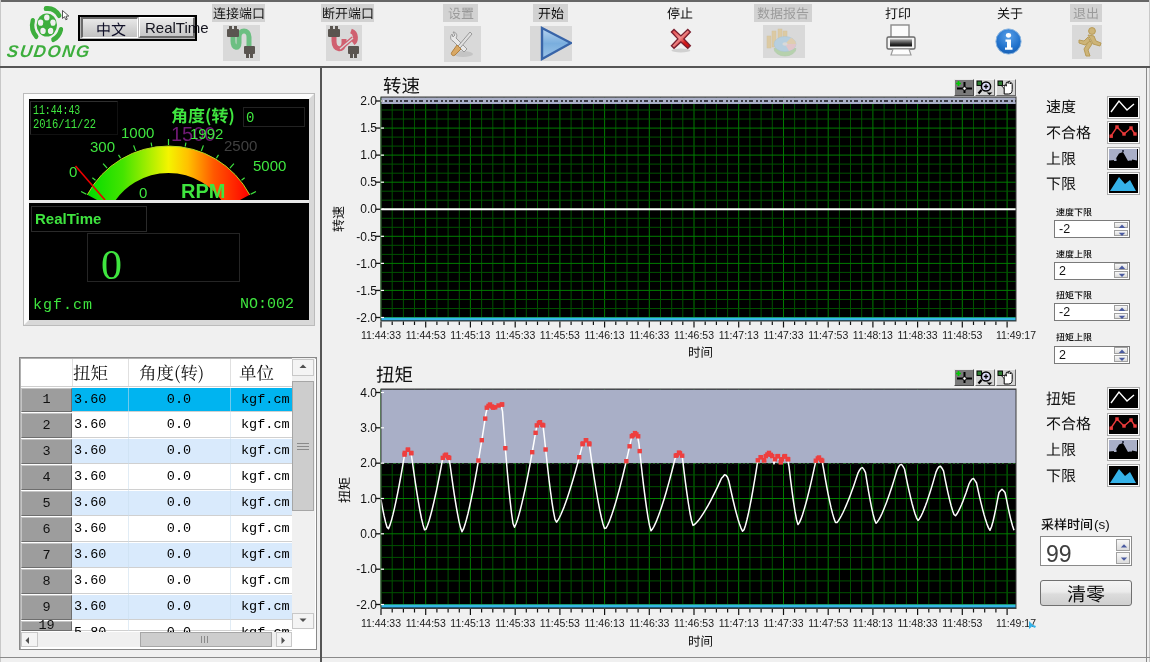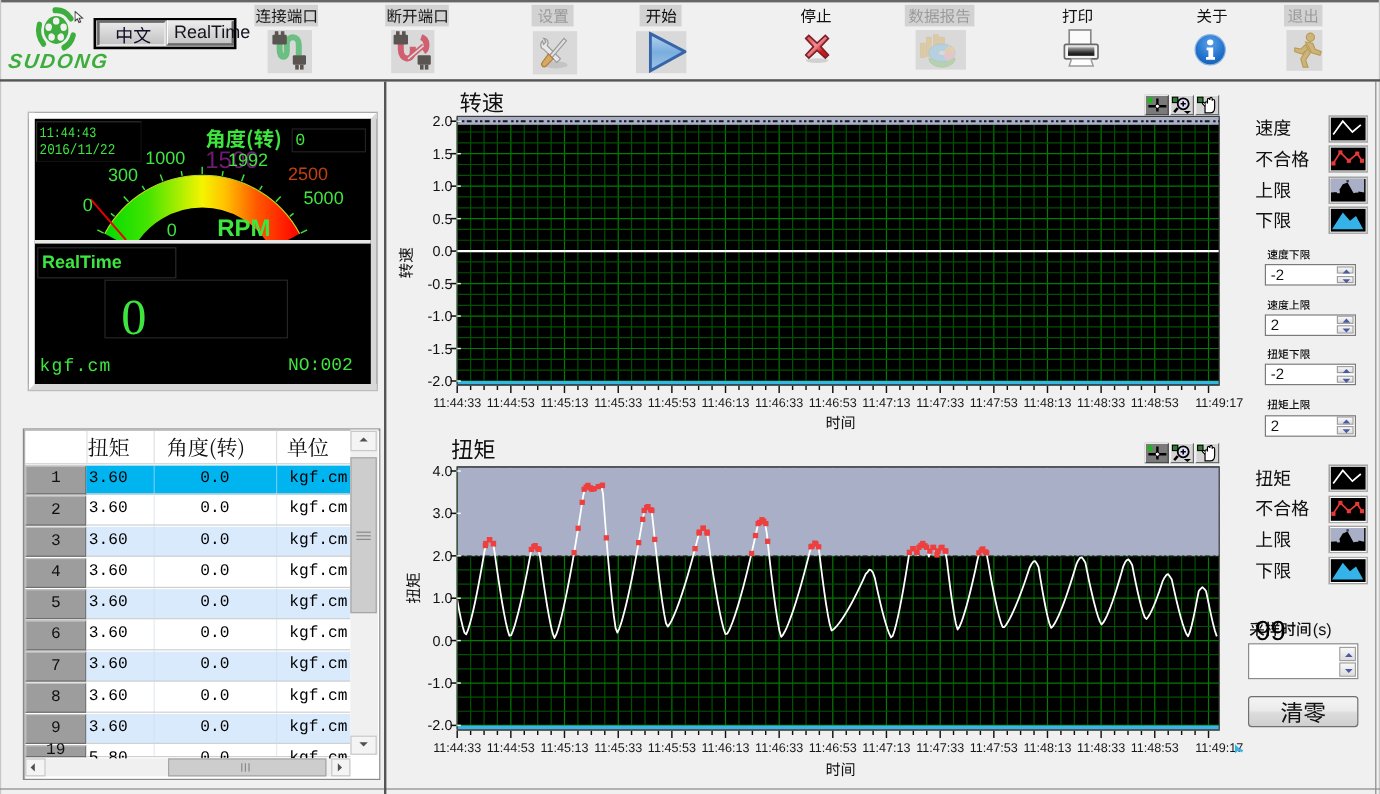--- a/index.html
+++ b/index.html
@@ -254,21 +254,21 @@
       <line x1="212.5" y1="79.3" x2="215.6" y2="76.8" stroke="#3fe53f" stroke-width="1.2"></line>
       <line x1="221.6" y1="93.3" x2="226.9" y2="90.5" stroke="#3fe53f" stroke-width="1.2"></line>
       <line x1="46.5" y1="65" x2="76" y2="99" stroke="#e80000" stroke-width="1.6"></line>
     </svg>
   </div>
 <div style="position:absolute;left:69px;top:163px;font-size:15px;color:#3fe53f">0</div>
 <div style="position:absolute;left:90px;top:138px;font-size:15px;color:#3fe53f">300</div>
 <div style="position:absolute;left:121px;top:124px;font-size:15px;color:#3fe53f">1000</div>
 <div style="position:absolute;left:171px;top:123px;font-size:20px;color:#701a75">1500</div>
 <div style="position:absolute;left:190px;top:125px;font-size:15px;color:#3fe53f">1992</div>
-<div style="position:absolute;left:240px;top:137px;font-size:15px;color:#c2410c">2500</div>
+<div style="position:absolute;left:224px;top:137px;font-size:15px;color:#404040">2500</div>
 <div style="position:absolute;left:253px;top:157px;font-size:15px;color:#3fe53f">5000</div>
 <div style="position:absolute;left:139px;top:184px;font-size:15px;color:#3fe53f">0</div>
 <div style="position:absolute;left:181px;top:180px;font:bold 20px Liberation Sans,sans-serif;color:#3fe53f">RPM</div>
 <div style="position:absolute;left:31px;top:206px;width:116px;height:26px;border:1px solid #2a2a2a"></div>
 <div style="position:absolute;left:35px;top:210px;font:bold 15px Liberation Sans,sans-serif;color:#3fe53f">RealTime</div>
 <div style="position:absolute;left:87px;top:233px;width:153px;height:49px;border:1px solid #252525"></div>
 <div style="position:absolute;left:101px;top:241px;font:42px Liberation Serif,serif;color:#3fe53f">0</div>
 <div style="position:absolute;left:33px;top:297px;font:15px Liberation Mono,monospace;color:#3fe53f;letter-spacing:1px">kgf.cm</div>
 <div style="position:absolute;left:240px;top:296px;font:15px Liberation Mono,monospace;color:#3fe53f">NO:002</div>
 <div style="position:absolute;left:19px;top:357px;width:298px;height:293px;background:#fff;border:1px solid #898989;box-shadow:inset 1px 1px 0 #b0b0b0"></div>
@@ -1032,21 +1032,21 @@
       <path d="M3.8 1.7 L7.0 5.1 L10.2 1.7 Z" fill="#4a5aa0"></path>
     </svg>
   </div>
 <div style="position:absolute;left:1041px;top:517px;">
     <svg width="52" height="17" viewBox="0 0 52 17" style="display:block;overflow:visible">
       <path d="M10.3 -9.0C9.8 -8.0 9.0 -6.6 8.4 -5.8L9.4 -5.3C10.1 -6.1 10.9 -7.4 11.5 -8.5ZM1.8 -8.0C2.3 -7.2 2.8 -6.2 3.0 -5.6L4.1 -6.0C3.9 -6.7 3.4 -7.7 2.8 -8.4ZM5.2 -8.5C5.6 -7.7 6.0 -6.7 6.0 -6.1L7.2 -6.5C7.1 -7.1 6.8 -8.1 6.4 -8.8ZM10.7 -10.9C8.4 -10.4 4.4 -10.1 1.1 -10.0C1.2 -9.7 1.4 -9.2 1.4 -8.9C4.8 -8.9 8.8 -9.3 11.7 -9.8ZM0.7 -4.9V-3.7H4.9C3.8 -2.3 2.0 -1.1 0.4 -0.4C0.7 -0.2 1.1 0.3 1.3 0.7C2.9 -0.1 4.6 -1.4 5.8 -3.0V1.1H7.1V-3.0C8.4 -1.5 10.1 -0.2 11.7 0.6C11.9 0.3 12.3 -0.2 12.6 -0.5C11.0 -1.1 9.2 -2.4 8.0 -3.7H12.3V-4.9H7.1V-6.1H5.8V-4.9Z M23.5 -11.0C23.3 -10.3 22.8 -9.3 22.4 -8.5H19.9L20.9 -8.9C20.7 -9.5 20.2 -10.3 19.8 -10.9L18.7 -10.5C19.1 -9.9 19.5 -9.1 19.7 -8.5H18.2V-7.4H21.0V-5.8H18.6V-4.7H21.0V-3.1H17.8V-2.0H21.0V1.1H22.3V-2.0H25.4V-3.1H22.3V-4.7H24.8V-5.8H22.3V-7.4H25.2V-8.5H23.7C24.1 -9.2 24.5 -9.9 24.8 -10.6ZM15.2 -11.0V-8.5H13.7V-7.4H15.2V-7.2C14.8 -5.6 14.1 -3.7 13.4 -2.6C13.6 -2.3 13.8 -1.8 14.0 -1.4C14.4 -2.1 14.9 -3.1 15.2 -4.3V1.1H16.4V-5.3C16.7 -4.7 17.1 -4.0 17.2 -3.6L18.0 -4.5C17.8 -4.9 16.8 -6.4 16.4 -6.9V-7.4H17.7V-8.5H16.4V-11.0Z M32.1 -5.7C32.7 -4.8 33.6 -3.4 34.0 -2.6L35.1 -3.3C34.7 -4.0 33.8 -5.3 33.1 -6.3ZM30.1 -5.1V-2.4H28.1V-5.1ZM30.1 -6.2H28.1V-8.8H30.1ZM27.0 -9.9V-0.3H28.1V-1.3H31.2V-9.9ZM35.8 -10.9V-8.5H31.8V-7.2H35.8V-0.7C35.8 -0.4 35.7 -0.3 35.5 -0.3C35.2 -0.3 34.2 -0.3 33.2 -0.3C33.4 0.0 33.6 0.6 33.7 0.9C35.0 0.9 35.9 0.9 36.4 0.7C36.9 0.5 37.1 0.2 37.1 -0.6V-7.2H38.6V-8.5H37.1V-10.9Z M40.1 -8.0V1.1H41.3V-8.0ZM40.3 -10.3C40.9 -9.7 41.5 -8.8 41.8 -8.3L42.8 -8.9C42.5 -9.5 41.8 -10.3 41.2 -10.8ZM44.1 -3.8H46.9V-2.2H44.1ZM44.1 -6.3H46.9V-4.8H44.1ZM43.0 -7.3V-1.2H48.1V-7.3ZM43.5 -10.3V-9.1H49.7V-0.3C49.7 -0.1 49.7 -0.1 49.5 -0.1C49.4 -0.1 48.9 -0.1 48.4 -0.1C48.5 0.2 48.7 0.7 48.7 1.0C49.5 1.0 50.1 1.0 50.5 0.8C50.9 0.6 51.0 0.3 51.0 -0.3V-10.3Z" transform="translate(0,12.2)" fill="#111"></path>
     </svg>
   </div>
 <div style="position:absolute;left:1094.0px;top:517px;font:13.5px Liberation Sans,sans-serif;color:#111">(s)</div>
 <div style="position:absolute;left:1040px;top:536px;width:92px;height:30px;background:#fff;border:1px solid #8a8a8a"></div>
-<div style="position:absolute;left:1046px;top:512px;font-size:23px;color:#000000">99</div>
+<div style="position:absolute;left:1046px;top:541px;font-size:23px;color:#404040">99</div>
 <div style="position:absolute;left:1116px;top:538.5px;width:14px;height:12px;background:linear-gradient(#f8f8f8,#dcdcdc);border:1px solid #a0a0a0">
     <svg width="14" height="12" viewBox="0 0 14 12" style="display:block">
       <path d="M3.8 7.6 L7.0 4.2 L10.2 7.6 Z" fill="#4a5aa0"></path>
     </svg>
   </div>
 <div style="position:absolute;left:1116px;top:552.0px;width:14px;height:12px;background:linear-gradient(#f8f8f8,#dcdcdc);border:1px solid #a0a0a0">
     <svg width="14" height="12" viewBox="0 0 14 12" style="display:block">
       <path d="M3.8 4.4 L7.0 7.8 L10.2 4.4 Z" fill="#4a5aa0"></path>
     </svg>
   </div>

